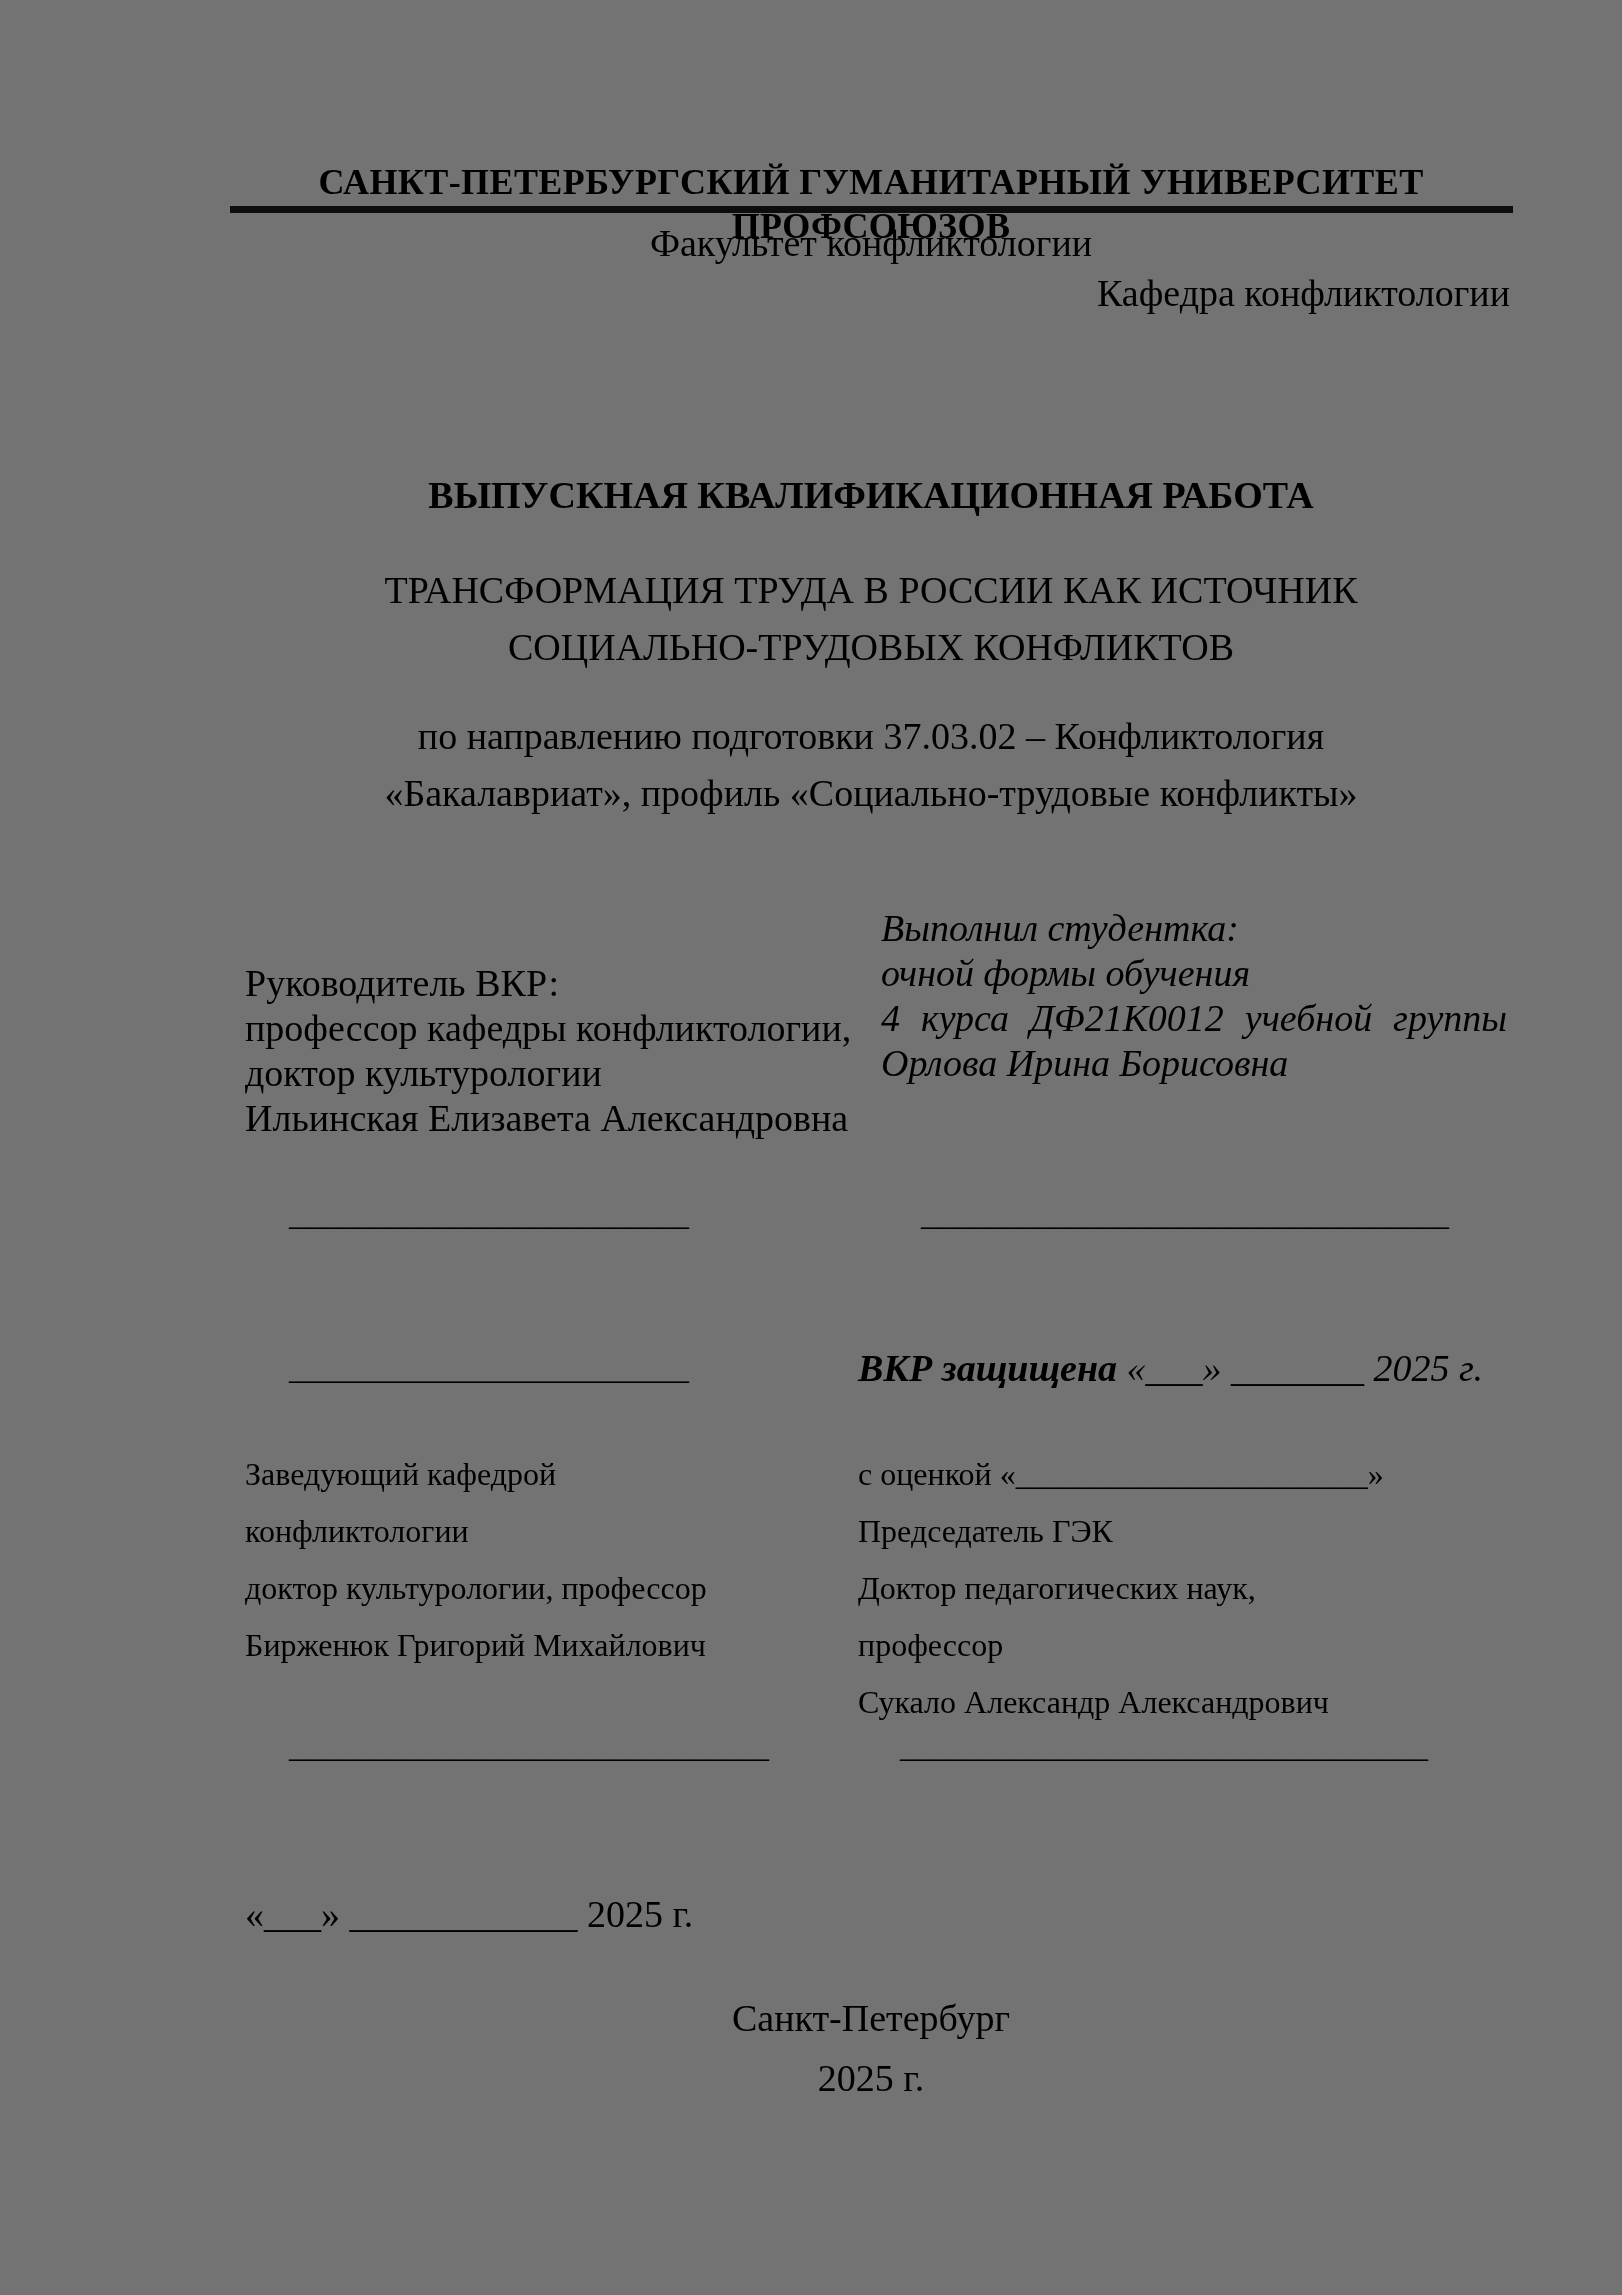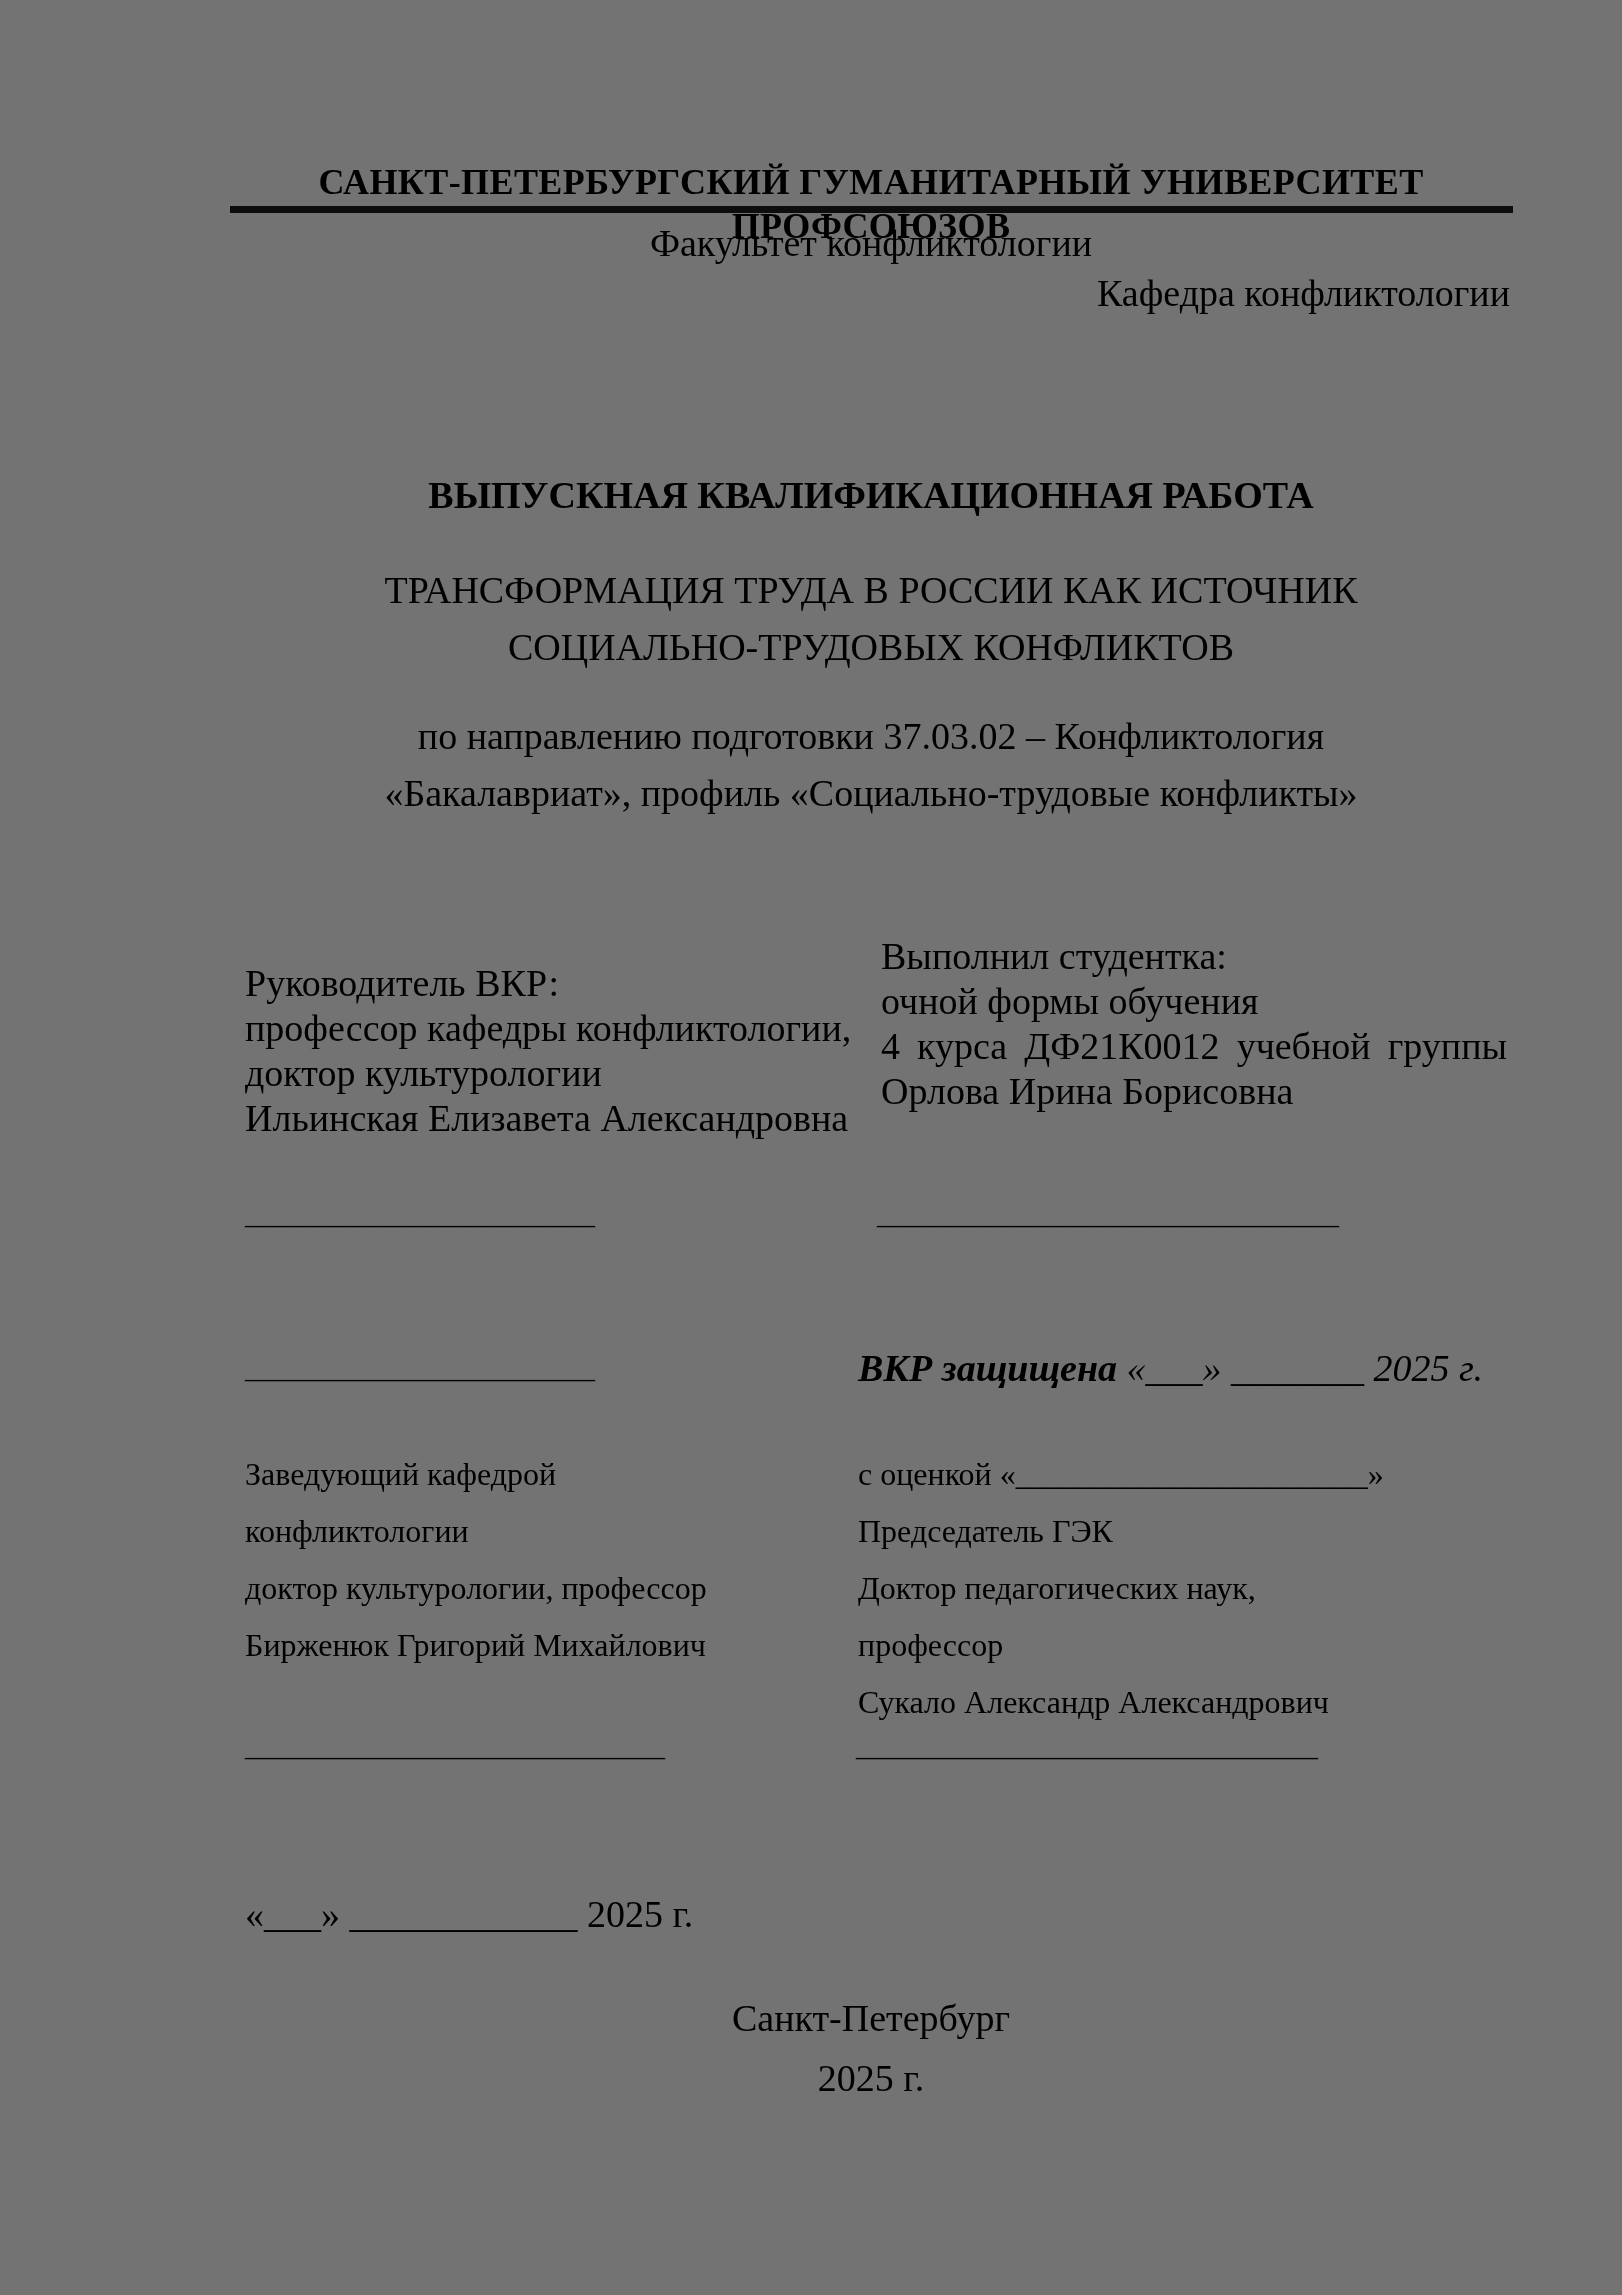--- a/index.html
+++ b/index.html
@@ -19,21 +19,21 @@
   .body-txt { font-size: 38px; line-height: 45px; white-space: nowrap; }
   .body-wrap { font-size: 38px; line-height: 45px; }
   .loose { font-size: 32px; line-height: 57px; white-space: nowrap; }
   .org-name { font-size: 36px; line-height: 44px; font-weight: bold; letter-spacing: 0.4px; }
   .rule { background: #0d0d0d; height: 7px; }
   .worktype { font-size: 38px; line-height: 47px; font-weight: bold; }
   .thesis-title { font-size: 38px; line-height: 57px; font-weight: normal; }
   .program { font-size: 38px; line-height: 57px; }
   .justify-line { text-align: justify; text-align-last: justify; white-space: normal; }
   .footer-block { font-size: 38px; line-height: 60px; }
-  .sig { font-size: 28px; line-height: 45px; white-space: nowrap; letter-spacing: 0; }
+  .sig { font-size: 32px; line-height: 45px; white-space: nowrap; letter-spacing: 0; margin-left: 44px; }
 </style>
 </head>
 <body>
 
 <div class="page">
 
   <div class="abs org-name center" style="top:160px; left:232px; width:1278px;">САНКТ-ПЕТЕРБУРГСКИЙ ГУМАНИТАРНЫЙ УНИВЕРСИТЕТ ПРОФСОЮЗОВ</div>
   <div class="abs rule" style="top:206px; left:230px; width:1283px;"></div>
   <div class="abs body-txt center" style="top:221px; left:232px; width:1278px;">Факультет конфликтологии</div>
   <div class="abs body-txt right" style="top:271px; left:232px; width:1278px;">Кафедра конфликтологии</div>
@@ -50,21 +50,21 @@
     <div>«Бакалавриат», профиль «Социально-трудовые конфликты»</div>
   </div>
 
   <div class="abs body-txt" style="top:961px; left:245px; width:632px;">
     <div>Руководитель ВКР:</div>
     <div>профессор кафедры конфликтологии,</div>
     <div>доктор культурологии</div>
     <div>Ильинская Елизавета Александровна</div>
   </div>
 
-  <div class="abs body-wrap" style="top:934px; left:881px; width:626px;">
+  <div class="abs body-wrap" style="top:906px; left:881px; width:626px;font-style:italic;">
     <div style="white-space:nowrap;">Выполнил студентка:</div>
     <div style="white-space:nowrap;">очной формы обучения</div>
     <div class="justify-line">4 курса ДФ21К0012 учебной группы</div>
     <div style="white-space:nowrap;">Орлова Ирина Борисовна</div>
   </div>
 
   <div class="abs sig" style="top:1192px; left:245px;">_________________________</div>
   <div class="abs sig" style="top:1192px; left:877px;">_________________________________</div>
 
   <div class="abs sig" style="top:1346px; left:245px;">_________________________</div>

